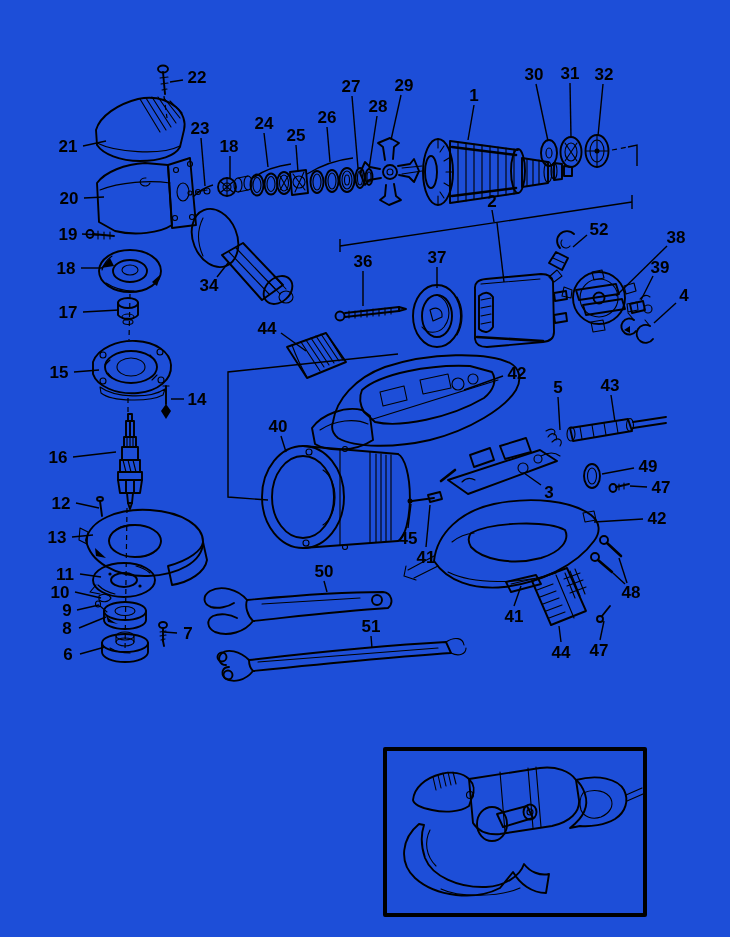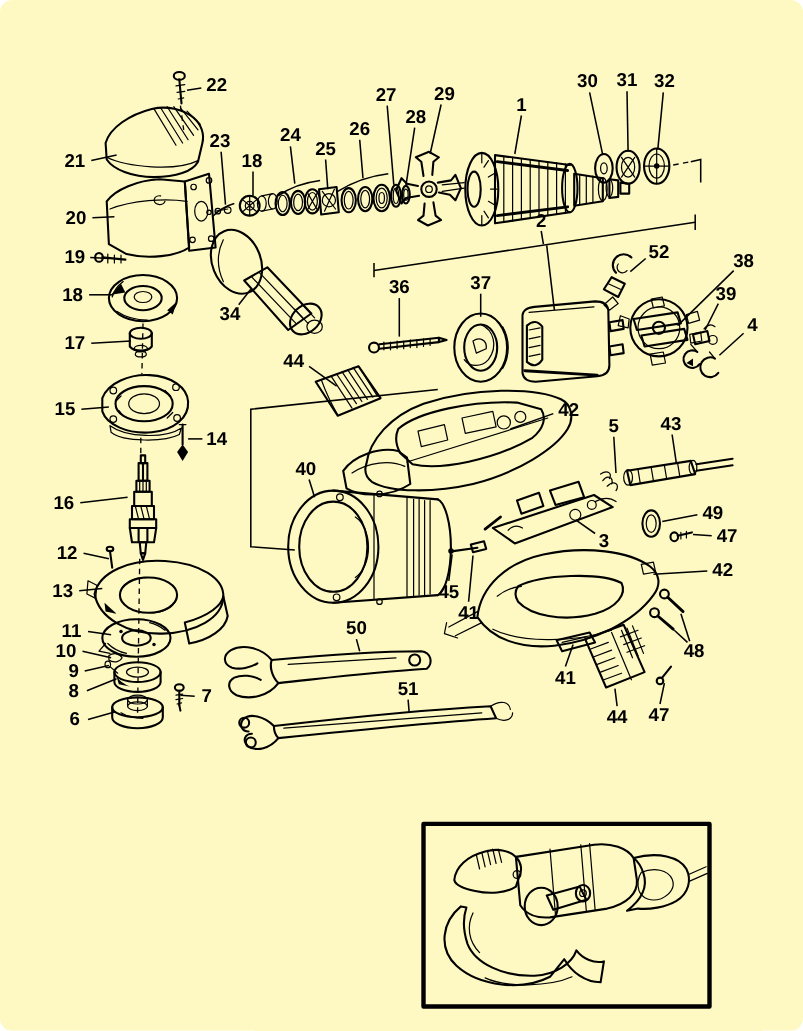--- a/index.html
+++ b/index.html
@@ -1,17 +1,17 @@
 <!DOCTYPE html>
 <html><head>
 <meta charset="utf-8">
 <style>
   html,body{margin:0;padding:0;background:#fff;}
-  .page{position:relative;width:730px;height:937px;background:#fef9c3;overflow:hidden;
-        font-family:"Liberation Sans",sans-serif;border-radius:11px;}
+  .page{position:relative;width:730px;height:937px;background:#1d4ed8;overflow:hidden;
+        font-family:"Liberation Sans",sans-serif;}
   svg{display:block;}
   .num{font-family:"Liberation Sans",sans-serif;font-weight:bold;font-size:17px;fill:#000;}
   .leader{stroke:#000;stroke-width:1.4;fill:none;}
   .dash{stroke:#000;stroke-width:1.2;fill:none;stroke-dasharray:5 4;}
   .p{stroke:#000;fill:none;stroke-width:1.9;stroke-linecap:round;stroke-linejoin:round;}
   .thin{stroke-width:1.1;}
   .thk{stroke-width:2.6;}
   .blk{fill:#000;stroke:none;}
 </style>
 </head>

